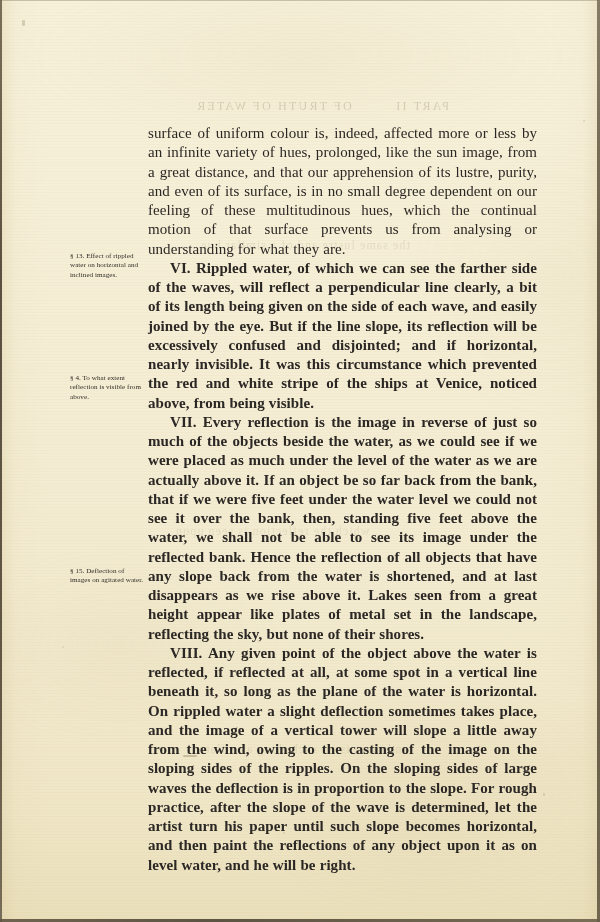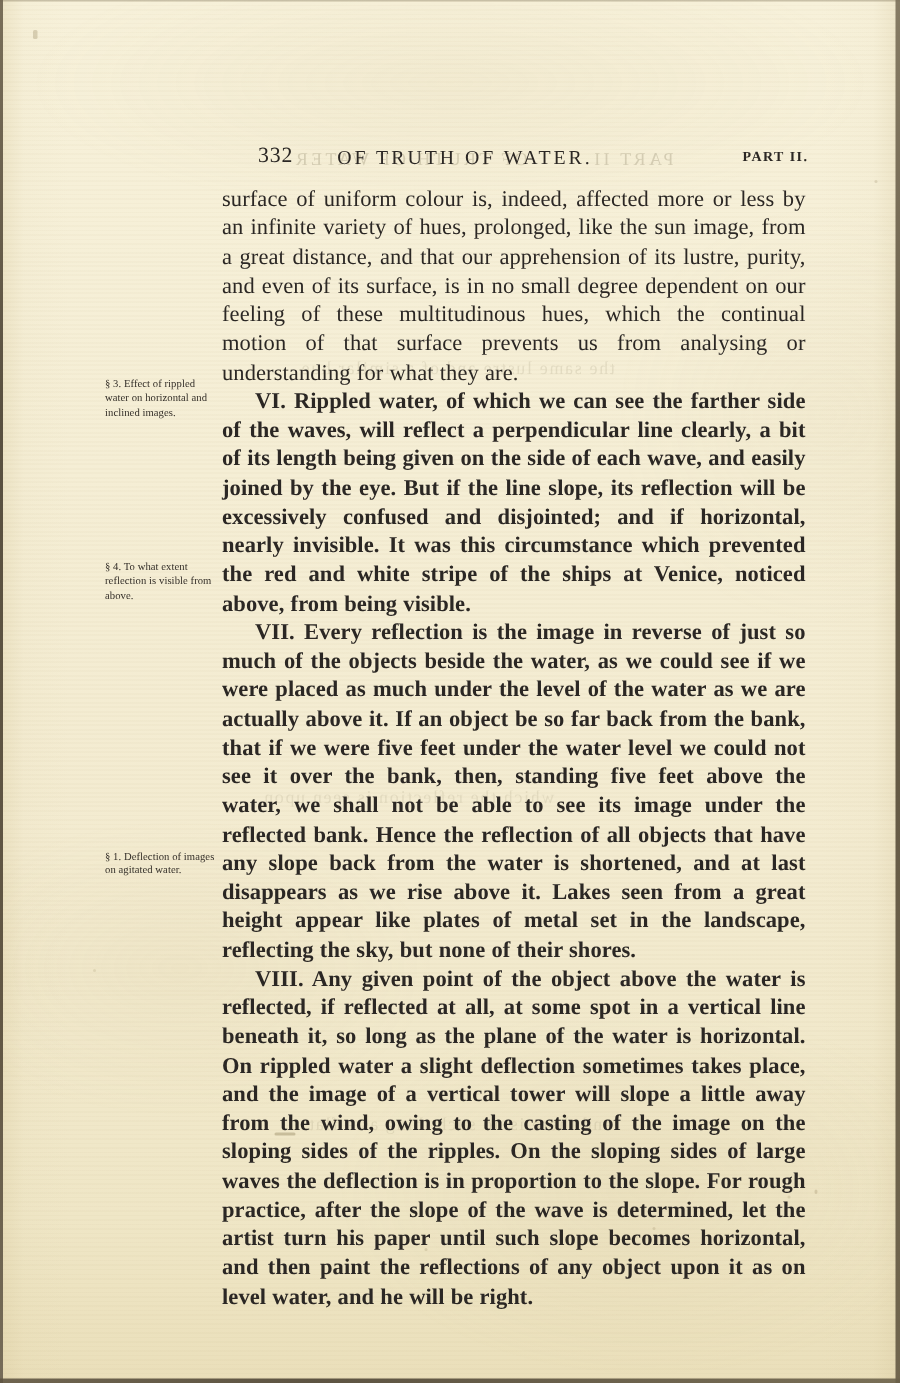--- a/index.html
+++ b/index.html
@@ -154,29 +154,24 @@
   <div class="paper-base"></div>
   <div class="paper-grain"></div>
   <div class="paper-mottle"></div>
 
   <div class="bleed bleed-head-a">OF TRUTH OF WATER</div>
   <div class="bleed bleed-head-b">PART II</div>
   <div class="bleed bleed-body-1">the same lustre and of a similar hue</div>
   <div class="bleed bleed-body-2">which the reflection is seen upon</div>
   <div class="bleed bleed-body-3">and there is no such thing as a flat</div>
 
-  <div class="running-head">
-    <span class="rh-folio">332</span>
-    <span class="rh-title">OF TRUTH OF WATER.</span>
-    <span class="rh-part">PART II.</span>
-  </div>
 
-  <div class="sidenote sn-13">§ 3. Effect of rippled water on horizontal and inclined images.</div>
+  <div class="sidenote sn-13">§ 13. Effect of rippled water on horizontal and inclined images.</div>
   <div class="sidenote sn-14">§ 4. To what extent reflection is visible from above.</div>
-  <div class="sidenote sn-15">§ 1. Deflection of images on agitated water.</div>
+  <div class="sidenote sn-15">§ 15. Deflection of images on agitated water.</div>
 
   <div class="textblock">
     <p class="para">surface of uniform colour is, indeed, affected more or less by an infinite variety of hues, prolonged, like the sun image, from a great distance, and that our apprehension of its lustre, purity, and even of its surface, is in no small degree dependent on our feeling of these multitudinous hues, which the continual motion of that surface prevents us from analysing or understanding for what they are.</p>
     <p class="para indent">VI. Rippled water, of which we can see the farther side of the waves, will reflect a perpendicular line clearly, a bit of its length being given on the side of each wave, and easily joined by the eye. But if the line slope, its reflection will be excessively confused and disjointed; and if horizontal, nearly invisible.  It was this circumstance which prevented the red and white stripe of the ships at Venice, noticed above, from being visible.</p>
     <p class="para indent">VII. Every reflection is the image in reverse of just so much of the objects beside the water, as we could see if we were placed as much under the level of the water as we are actually above it.  If an object be so far back from the bank, that if we were five feet under the water level we could not see it over the bank, then, standing five feet above the water, we shall not be able to see its image under the reflected bank.  Hence the reflection of all objects that have any slope back from the water is shortened, and at last disappears as we rise above it.  Lakes seen from a great height appear like plates of metal set in the landscape, reflecting the sky, but none of their shores.</p>
     <p class="para indent">VIII. Any given point of the object above the water is reflected, if reflected at all, at some spot in a vertical line beneath it, so long as the plane of the water is horizontal.  On rippled water a slight deflection sometimes takes place, and the image of a vertical tower will slope a little away from the wind, owing to the casting of the image on the sloping sides of the ripples.  On the sloping sides of large waves the deflection is in proportion to the slope.  For rough practice, after the slope of the wave is determined, let the artist turn his paper until such slope becomes horizontal, and then paint the reflections of any object upon it as on level water, and he will be right.</p>
   </div>
 
   <div class="speck" style="left:507px; top:520px; width:2px;  height:2px;  opacity:.30;"></div>
   <div class="speck" style="left:283px; top:832px; width:2px;  height:2px;  opacity:.26;"></div>

